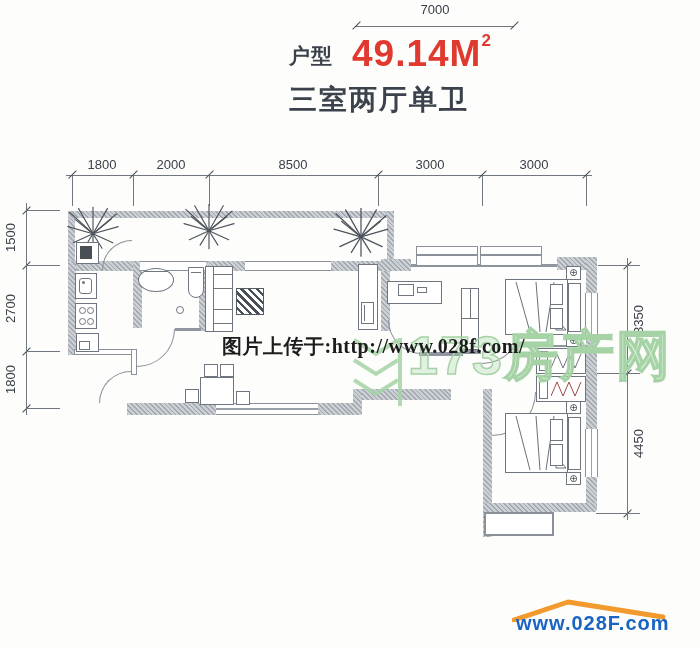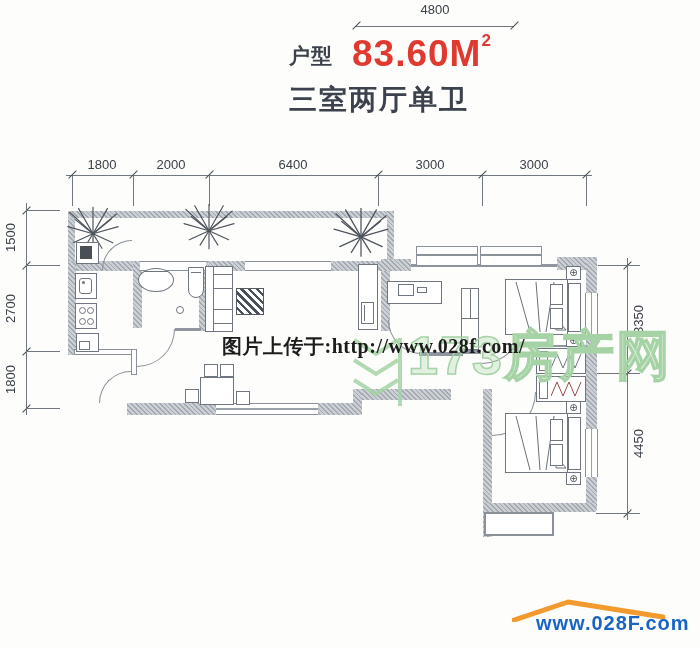--- a/index.html
+++ b/index.html
@@ -41,53 +41,53 @@
 
   
   .wm-upload{position:absolute;left:222px;top:333px;font:700 20px "Liberation Serif",serif;color:#1c1c1c;letter-spacing:0.5px;white-space:nowrap;z-index:40;}
   .wm-green-name{position:absolute;left:408px;top:320px;font:700 54px "Liberation Sans",sans-serif;color:rgba(165,211,165,0.30);-webkit-text-stroke:1.5px var(--watermark_green);letter-spacing:2px;white-space:nowrap;z-index:38;}
   .wm-red-url{position:absolute;left:400px;top:364px;font:700 21px "Liberation Sans",sans-serif;color:var(--watermark_red);letter-spacing:1px;white-space:nowrap;opacity:0.88;z-index:39;}
   .wm-gray{position:absolute;left:358px;top:388px;font:600 21px "Liberation Sans",sans-serif;color:var(--watermark_gray);letter-spacing:4px;white-space:nowrap;z-index:39;}
   .wm-glyph{position:absolute;left:348px;top:334px;z-index:38;opacity:0.85;}
 
   
   .brand{position:absolute;left:520px;top:564px;font:900 48px "Liberation Sans",sans-serif;color:var(--logo_blue);letter-spacing:3px;white-space:nowrap;z-index:50;}
-  .brandurl{position:absolute;left:536px;top:612px;font:700 20px "Liberation Sans",sans-serif;color:var(--logo_blue);letter-spacing:1px;white-space:nowrap;z-index:50;}
+  .brandurl{position:absolute;left:516px;top:612px;font:700 20px "Liberation Sans",sans-serif;color:var(--logo_blue);letter-spacing:1px;white-space:nowrap;z-index:50;}
   .swoosh{position:absolute;left:512px;top:596px;z-index:49;}
 </style>
 </head>
 <body>
 
 <div id="canvas">
 
   <div class="typelabel">户型</div>
-  <div class="areatext"><span>83.60M</span><sup>2</sup></div>
+  <div class="areatext"><span>49.14M</span><sup>2</sup></div>
   <div class="layoutdesc">三室两厅单卫</div>
 
-  <div class="dim" style="left:410px;top:2px;width:50px;">4800</div>
+  <div class="dim" style="left:410px;top:2px;width:50px;">7000</div>
   <div class="dlh" style="left:356px;top:26px;width:158px;"></div>
   <div class="tick" style="left:351px;top:25px;"></div>
   <div class="tick" style="left:509px;top:25px;"></div>
 
   <div class="dlh" style="left:66px;top:175px;width:526px;"></div>
   <div class="tick" style="left:67px;top:174px;"></div>
   <div class="tick" style="left:128px;top:174px;"></div>
   <div class="tick" style="left:204px;top:174px;"></div>
   <div class="tick" style="left:373px;top:174px;"></div>
   <div class="tick" style="left:477px;top:174px;"></div>
   <div class="tick" style="left:581px;top:174px;"></div>
   <div class="dlv" style="left:72px;top:176px;height:30px;"></div>
   <div class="dlv" style="left:133px;top:176px;height:30px;"></div>
   <div class="dlv" style="left:209px;top:176px;height:30px;"></div>
   <div class="dlv" style="left:378px;top:176px;height:30px;"></div>
   <div class="dlv" style="left:482px;top:176px;height:30px;"></div>
   <div class="dlv" style="left:586px;top:176px;height:30px;"></div>
   <div class="dim" style="left:77px;top:157px;width:50px;">1800</div>
   <div class="dim" style="left:146px;top:157px;width:50px;">2000</div>
-  <div class="dim" style="left:268px;top:157px;width:50px;">6400</div>
+  <div class="dim" style="left:268px;top:157px;width:50px;">8500</div>
   <div class="dim" style="left:405px;top:157px;width:50px;">3000</div>
   <div class="dim" style="left:509px;top:157px;width:50px;">3000</div>
 
   <div class="dlv" style="left:26px;top:203px;height:212px;"></div>
   <div class="tick" style="left:21px;top:210px;"></div>
   <div class="tick" style="left:21px;top:265px;"></div>
   <div class="tick" style="left:21px;top:351px;"></div>
   <div class="tick" style="left:21px;top:408px;"></div>
   <div class="dlh" style="left:26px;top:210px;width:34px;"></div>
   <div class="dlh" style="left:26px;top:265px;width:34px;"></div>

